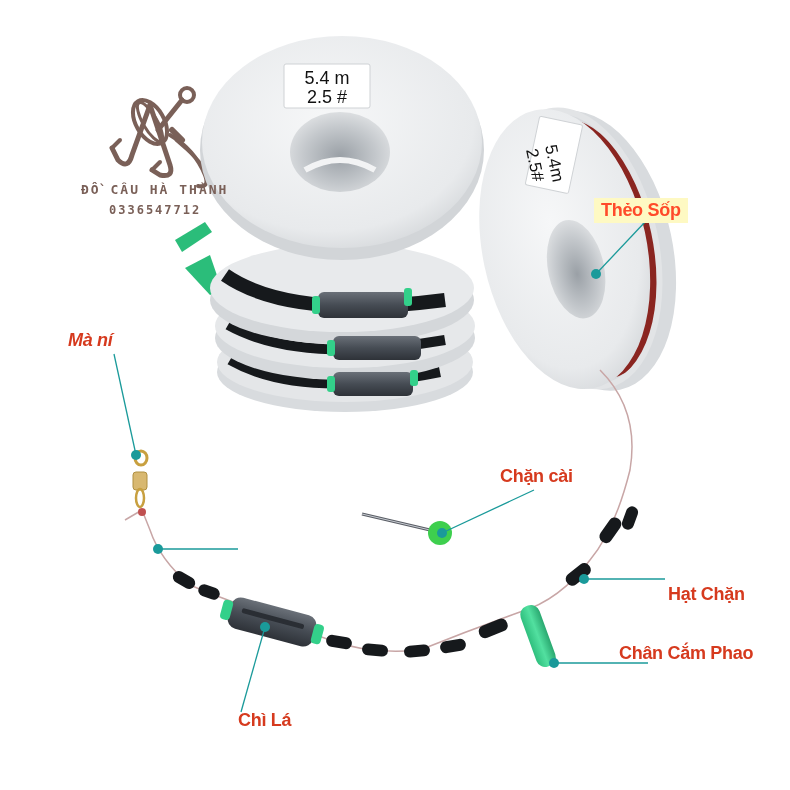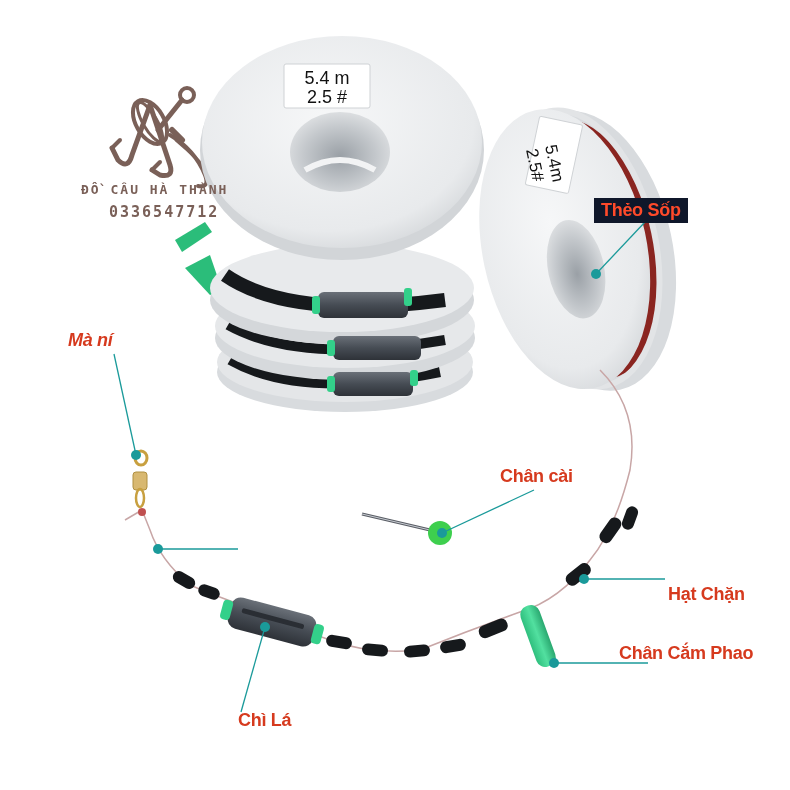--- a/index.html
+++ b/index.html
@@ -8,39 +8,39 @@
   .label {
     position: absolute;
     font-family: "Liberation Sans", sans-serif;
     font-weight: bold;
     font-size: 18px;
     color: #d63a1e;
     white-space: nowrap;
     letter-spacing: -0.3px;
   }
   .label.dark {
-    background: #0f172a;
+    background: #fef9c3;
     padding: 2px 7px;
     color: #ff4a2a;
   }
   .brand-name {
     position: absolute;
     left: 81px; top: 182px;
     font-family: "DejaVu Sans Mono", monospace;
     font-weight: bold;
     font-size: 13px;
     letter-spacing: 2px;
     color: #7a6058;
   }
   .brand-phone {
     position: absolute;
     left: 109px; top: 203px;
     font-family: "DejaVu Sans Mono", monospace;
     font-weight: bold;
-    font-size: 15px;
+    font-size: 12px;
     letter-spacing: 2px;
     color: #7a6058;
   }
   .spool-text {
     font-family: "Liberation Sans", sans-serif;
     fill: #111;
   }
 </style>
 </head>
 <body>
@@ -193,16 +193,16 @@
     <line x1="265" y1="627" x2="241" y2="712"></line>
     <circle cx="265" cy="627" r="5" stroke="none"></circle>
   </g>
 </svg>
 
 <div class="brand-name">ĐỒ CÂU HÀ THÀNH</div>
 <div class="brand-phone">0336547712</div>
 
 <div class="label dark" style="left:594px; top:198px;">Thẻo Sốp</div>
 <div class="label" style="left:68px; top:330px;font-style:italic;">Mà ní</div>
-<div class="label" style="left:500px; top:466px;">Chân cài</div>
+<div class="label" style="left:500px; top:466px;">Chặn cài</div>
 <div class="label" style="left:668px; top:584px;">Hạt Chặn</div>
 <div class="label" style="left:600px; top:643px;margin-left:19px;">Chân Cắm Phao</div>
 <div class="label" style="left:238px; top:710px;">Chì Lá</div>
 
 </body></html>

